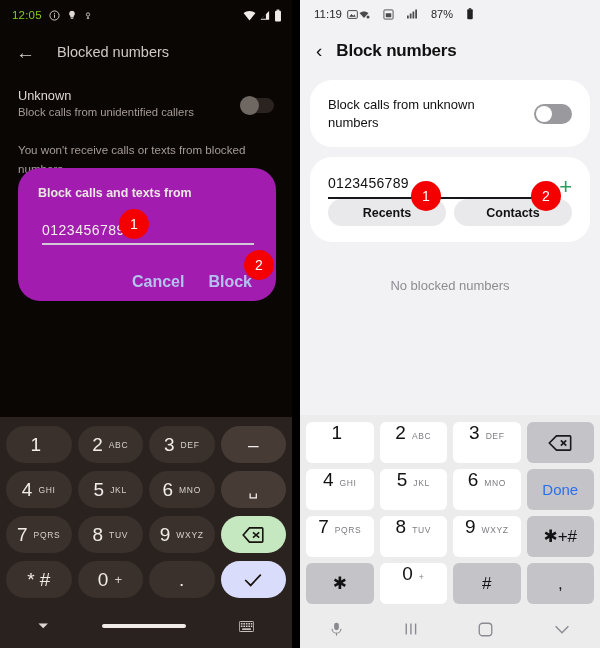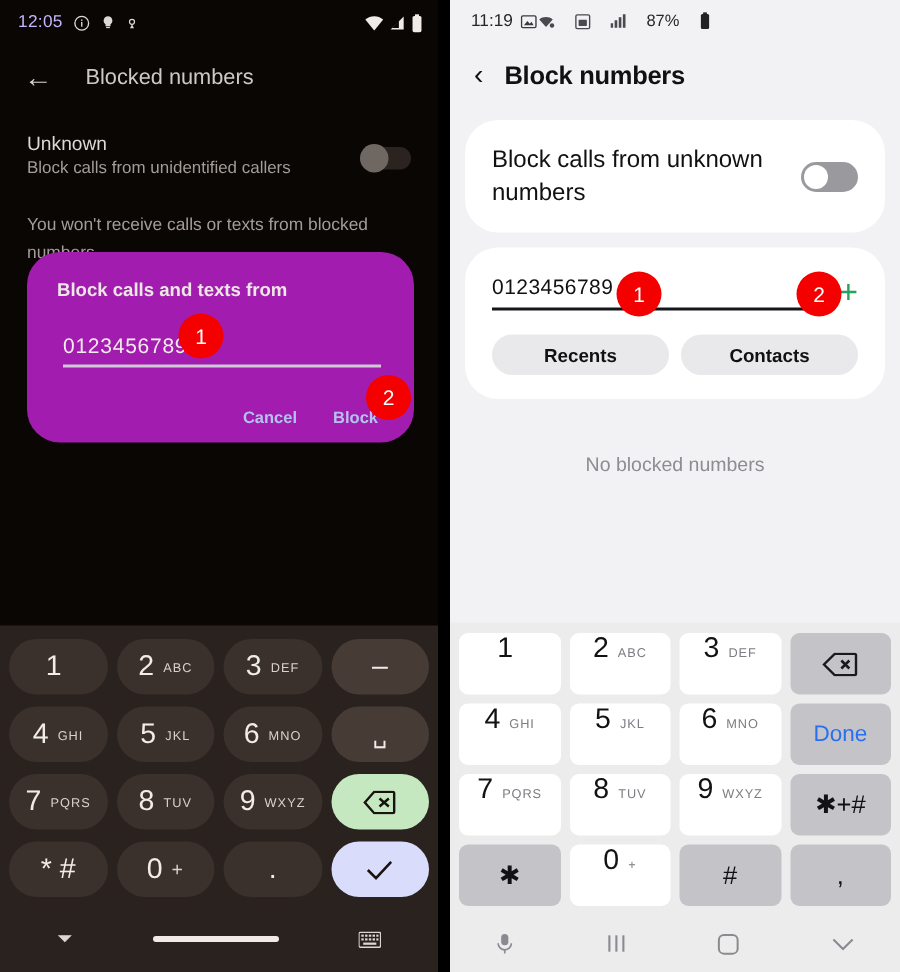--- a/index.html
+++ b/index.html
@@ -16,21 +16,21 @@
     position: relative;
     width: 292px; height: 648px;
     background: #0a0604;
     overflow: hidden;
   }
   .gap { width: 8px; height: 648px; background: #000; }
 
   .l-statusbar {
     height: 30px; display: flex; align-items: center;
     justify-content: space-between; padding: 0 10px 0 12px;
-    color: #c4b5fd;
+    color: #84cc16;
   }
   .l-time { font-size: 11.5px; letter-spacing: .2px; }
   .l-sb-left { display: flex; align-items: center; gap: 7px; }
   .l-sb-right { display: flex; align-items: center; gap: 3px; }
 
   .l-appbar { height: 44px; display: flex; align-items: center; padding: 0 16px; gap: 22px; }
   .l-back { color: #d6d1ce; font-size: 19px; line-height: 1; }
   .l-title { color: #cfc9c5; font-size: 14.5px; }
 
   .l-row-unknown { padding: 14px 18px 4px 18px; display: flex; align-items: center; gap: 15px; }
@@ -52,21 +52,21 @@
   .l-dialog {
     position: absolute; left: 18px; top: 168px; width: 258px;
     background: #a21caf; border-radius: 22px; padding: 18px 20px 10px 20px;
     z-index: 5;
   }
   .l-dlg-title { color: #ece7e4; font-size: 12.4px; font-weight: bold; margin-bottom: 22px; }
   .l-dlg-field { position: relative; margin: 0 2px 0 4px; }
   .l-dlg-value { color: #f2ede9; font-size: 14px; letter-spacing: .5px; padding-bottom: 5px; }
   .l-dlg-underline { height: 1.5px; background: #cfc9d8; }
   .l-dlg-actions { display: flex; justify-content: flex-end; gap: 24px; margin-top: 28px; padding-right: 4px; }
-  .l-dlg-btn { color: #b5c1ef; font-size: 11px; font-weight: bold; }
+  .l-dlg-btn { color: #b5c1ef; font-size: 16px; font-weight: bold; }
 
   
   .l-keypad {
     position: absolute; left: 0; bottom: 44px; width: 292px;
     background: #2a221f; padding: 9px 6px 6px 6px;
     display: grid; grid-template-columns: repeat(4, 1fr);
     gap: 8px 6px;
   }
   .l-key {
     height: 37px; border-radius: 19px; background: #3a302c;
@@ -104,37 +104,37 @@
 
   .r-appbar { height: 46px; display: flex; align-items: center; padding: 0 16px; gap: 14px; }
   .r-back { font-size: 19px; color: #111; }
   .r-title { font-size: 17px; font-weight: bold; color: #111; letter-spacing: -.2px; }
 
   .r-card {
     background: #fff; border-radius: 22px; margin: 6px 10px 0 10px;
     padding: 16px 18px;
   }
   .r-card-row { display: flex; align-items: center; justify-content: space-between; gap: 12px; }
-  .r-card-label { font-size: 16px; color: #111; line-height: 1.35; }
+  .r-card-label { font-size: 13px; color: #111; line-height: 1.35; }
   .r-switch-off {
     flex: none; width: 38px; height: 20px; border-radius: 11px;
     background: #9a9a9e; position: relative;
   }
   .r-switch-off::after {
     content: ""; position: absolute; left: 2px; top: 2px;
     width: 16px; height: 16px; border-radius: 50%; background: #fff;
   }
 
   .r-card2 { background: #fff; border-radius: 22px; margin: 10px 10px 0 10px; padding: 18px 18px 16px 18px; }
   .r-input-row { display: flex; align-items: center; gap: 10px; }
   .r-input-wrap { flex: 1; position: relative; }
   .r-input-value { font-size: 14px; color: #111; padding-bottom: 6px; letter-spacing: .3px; }
   .r-input-underline { height: 2px; background: #16161a; }
   .r-plus { color: #29a05f; font-size: 22px; line-height: 1; font-weight: 300; }
-  .r-chips { display: flex; gap: 8px; margin-top: 16px; }
+  .r-chips { display: flex; gap: 8px; }
   .r-chip {
     flex: 1; height: 27px; border-radius: 14px; background: #e9e9eb;
     display: flex; align-items: center; justify-content: center;
     font-size: 12.5px; font-weight: bold; color: #111;
   }
   .r-empty { text-align: center; color: #8c8c92; font-size: 13px; margin-top: 36px; }
 
   
   .r-keypad {
     position: absolute; left: 0; bottom: 38px; width: 300px;

